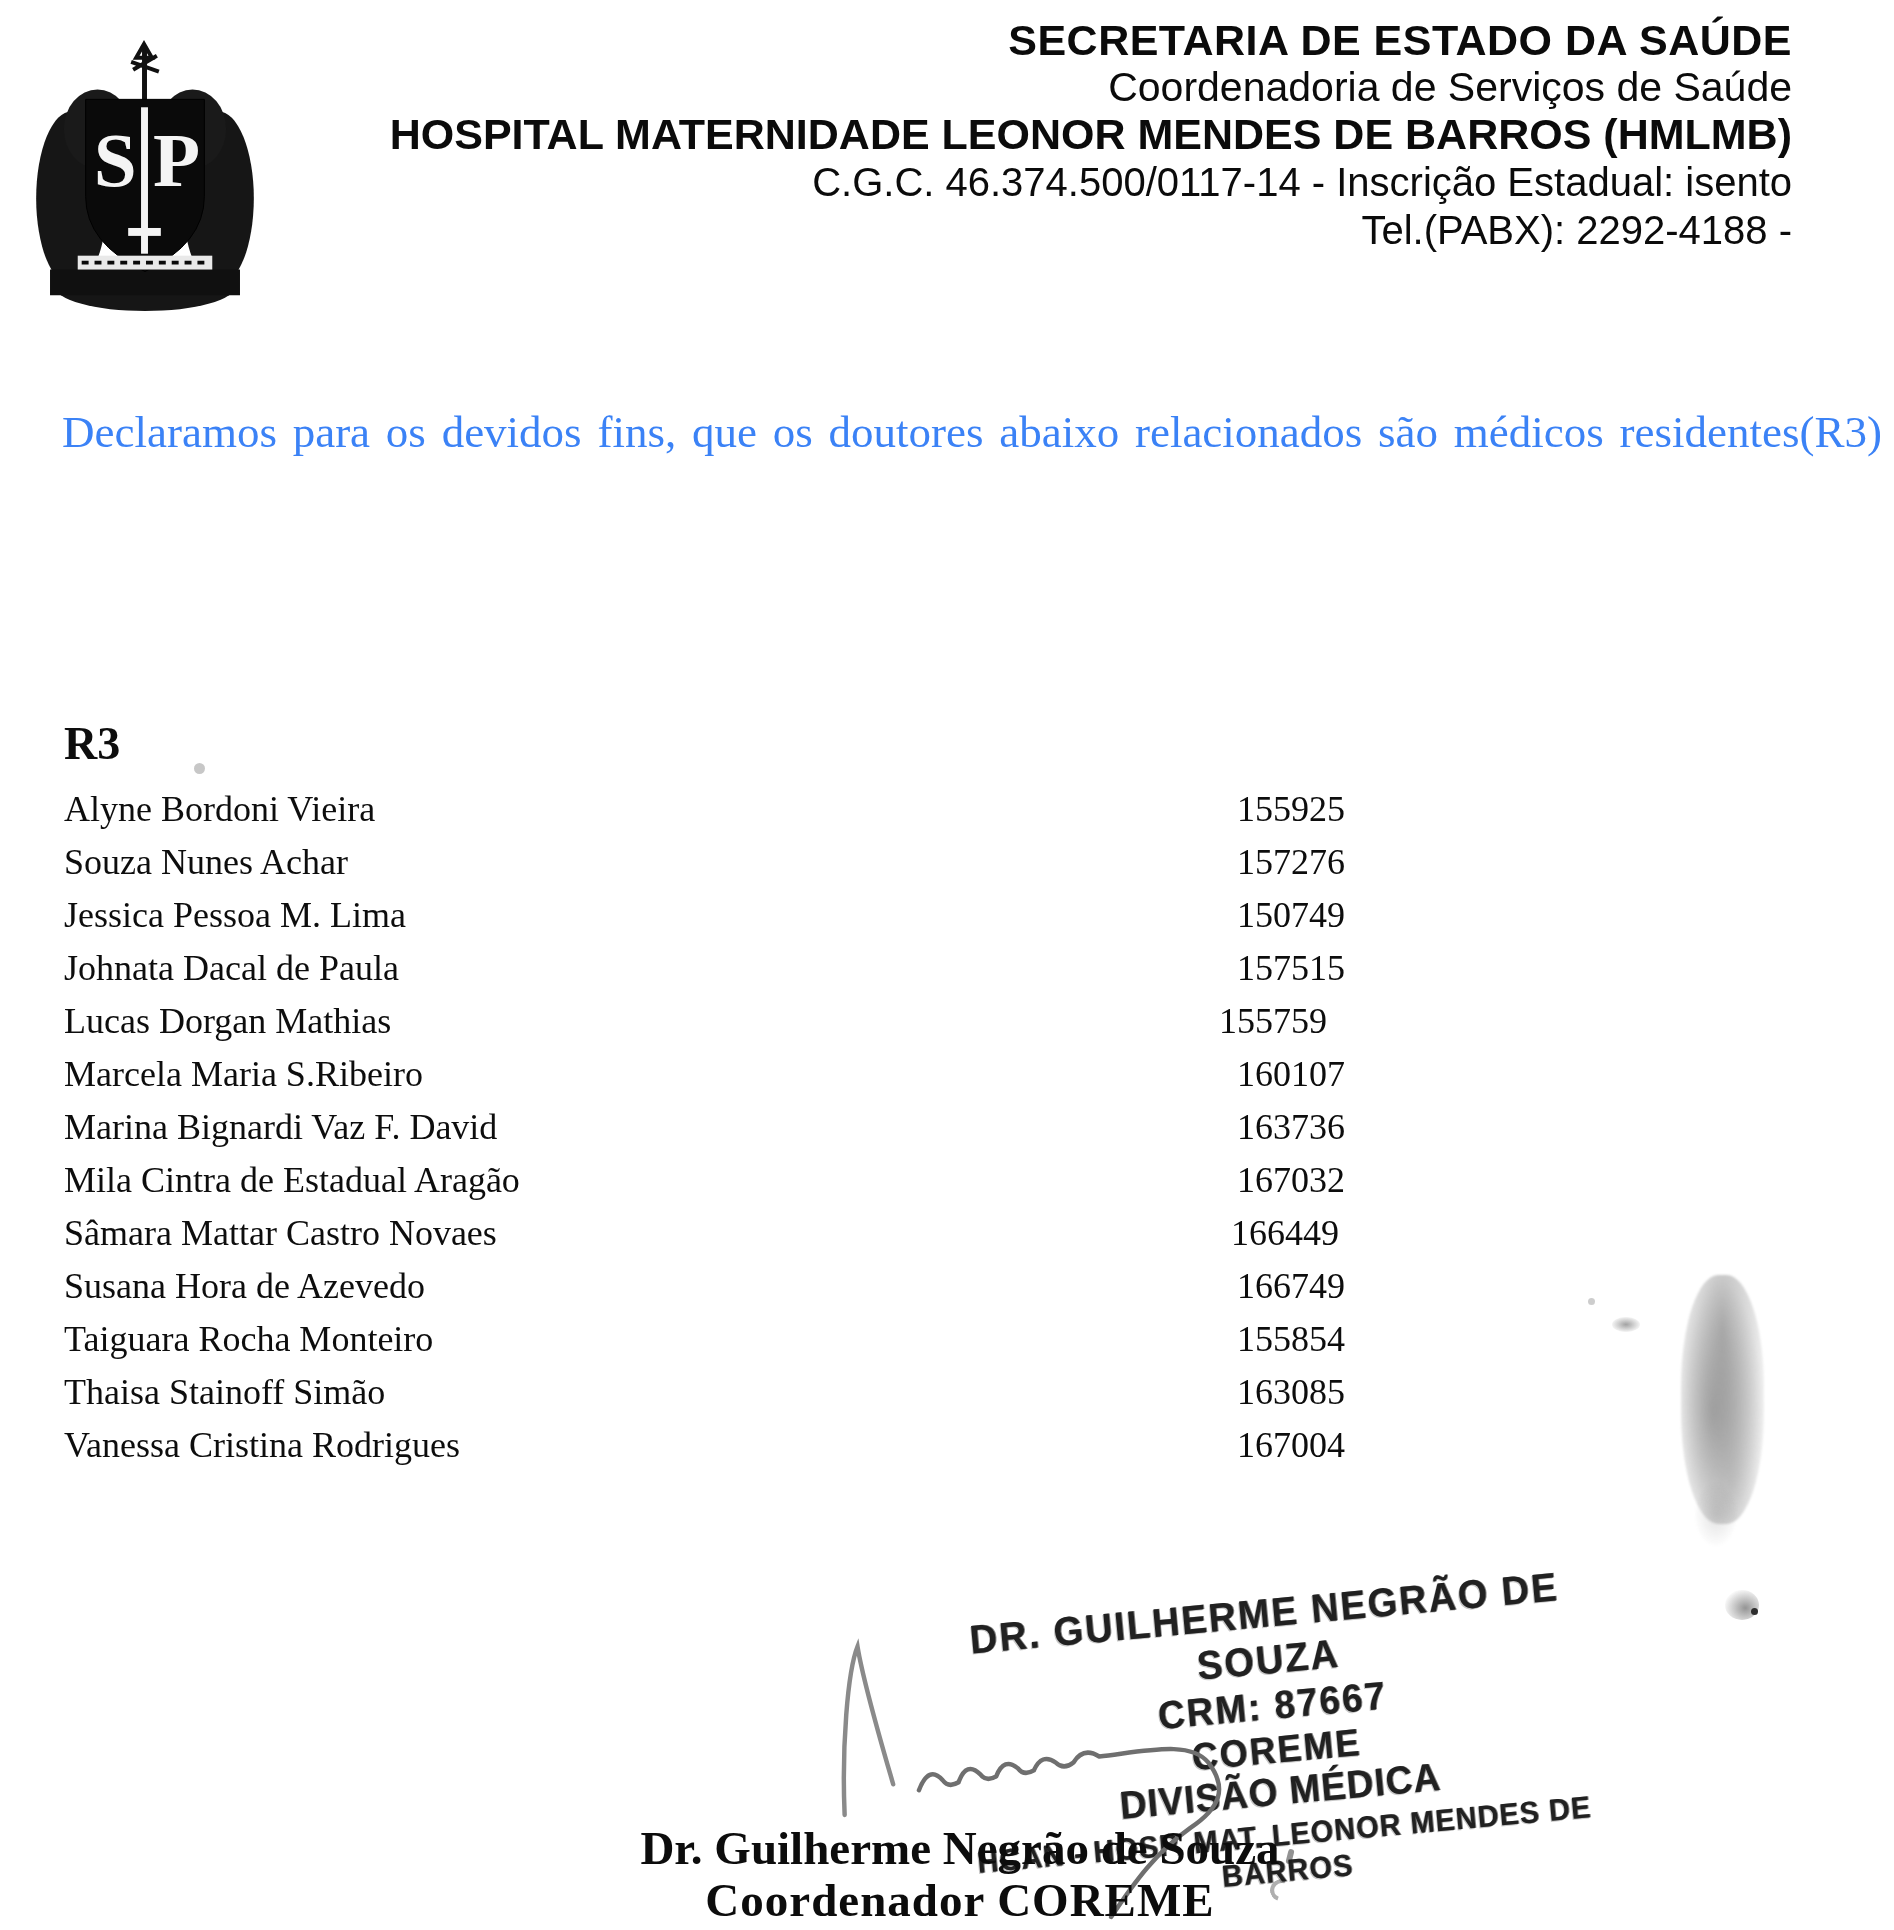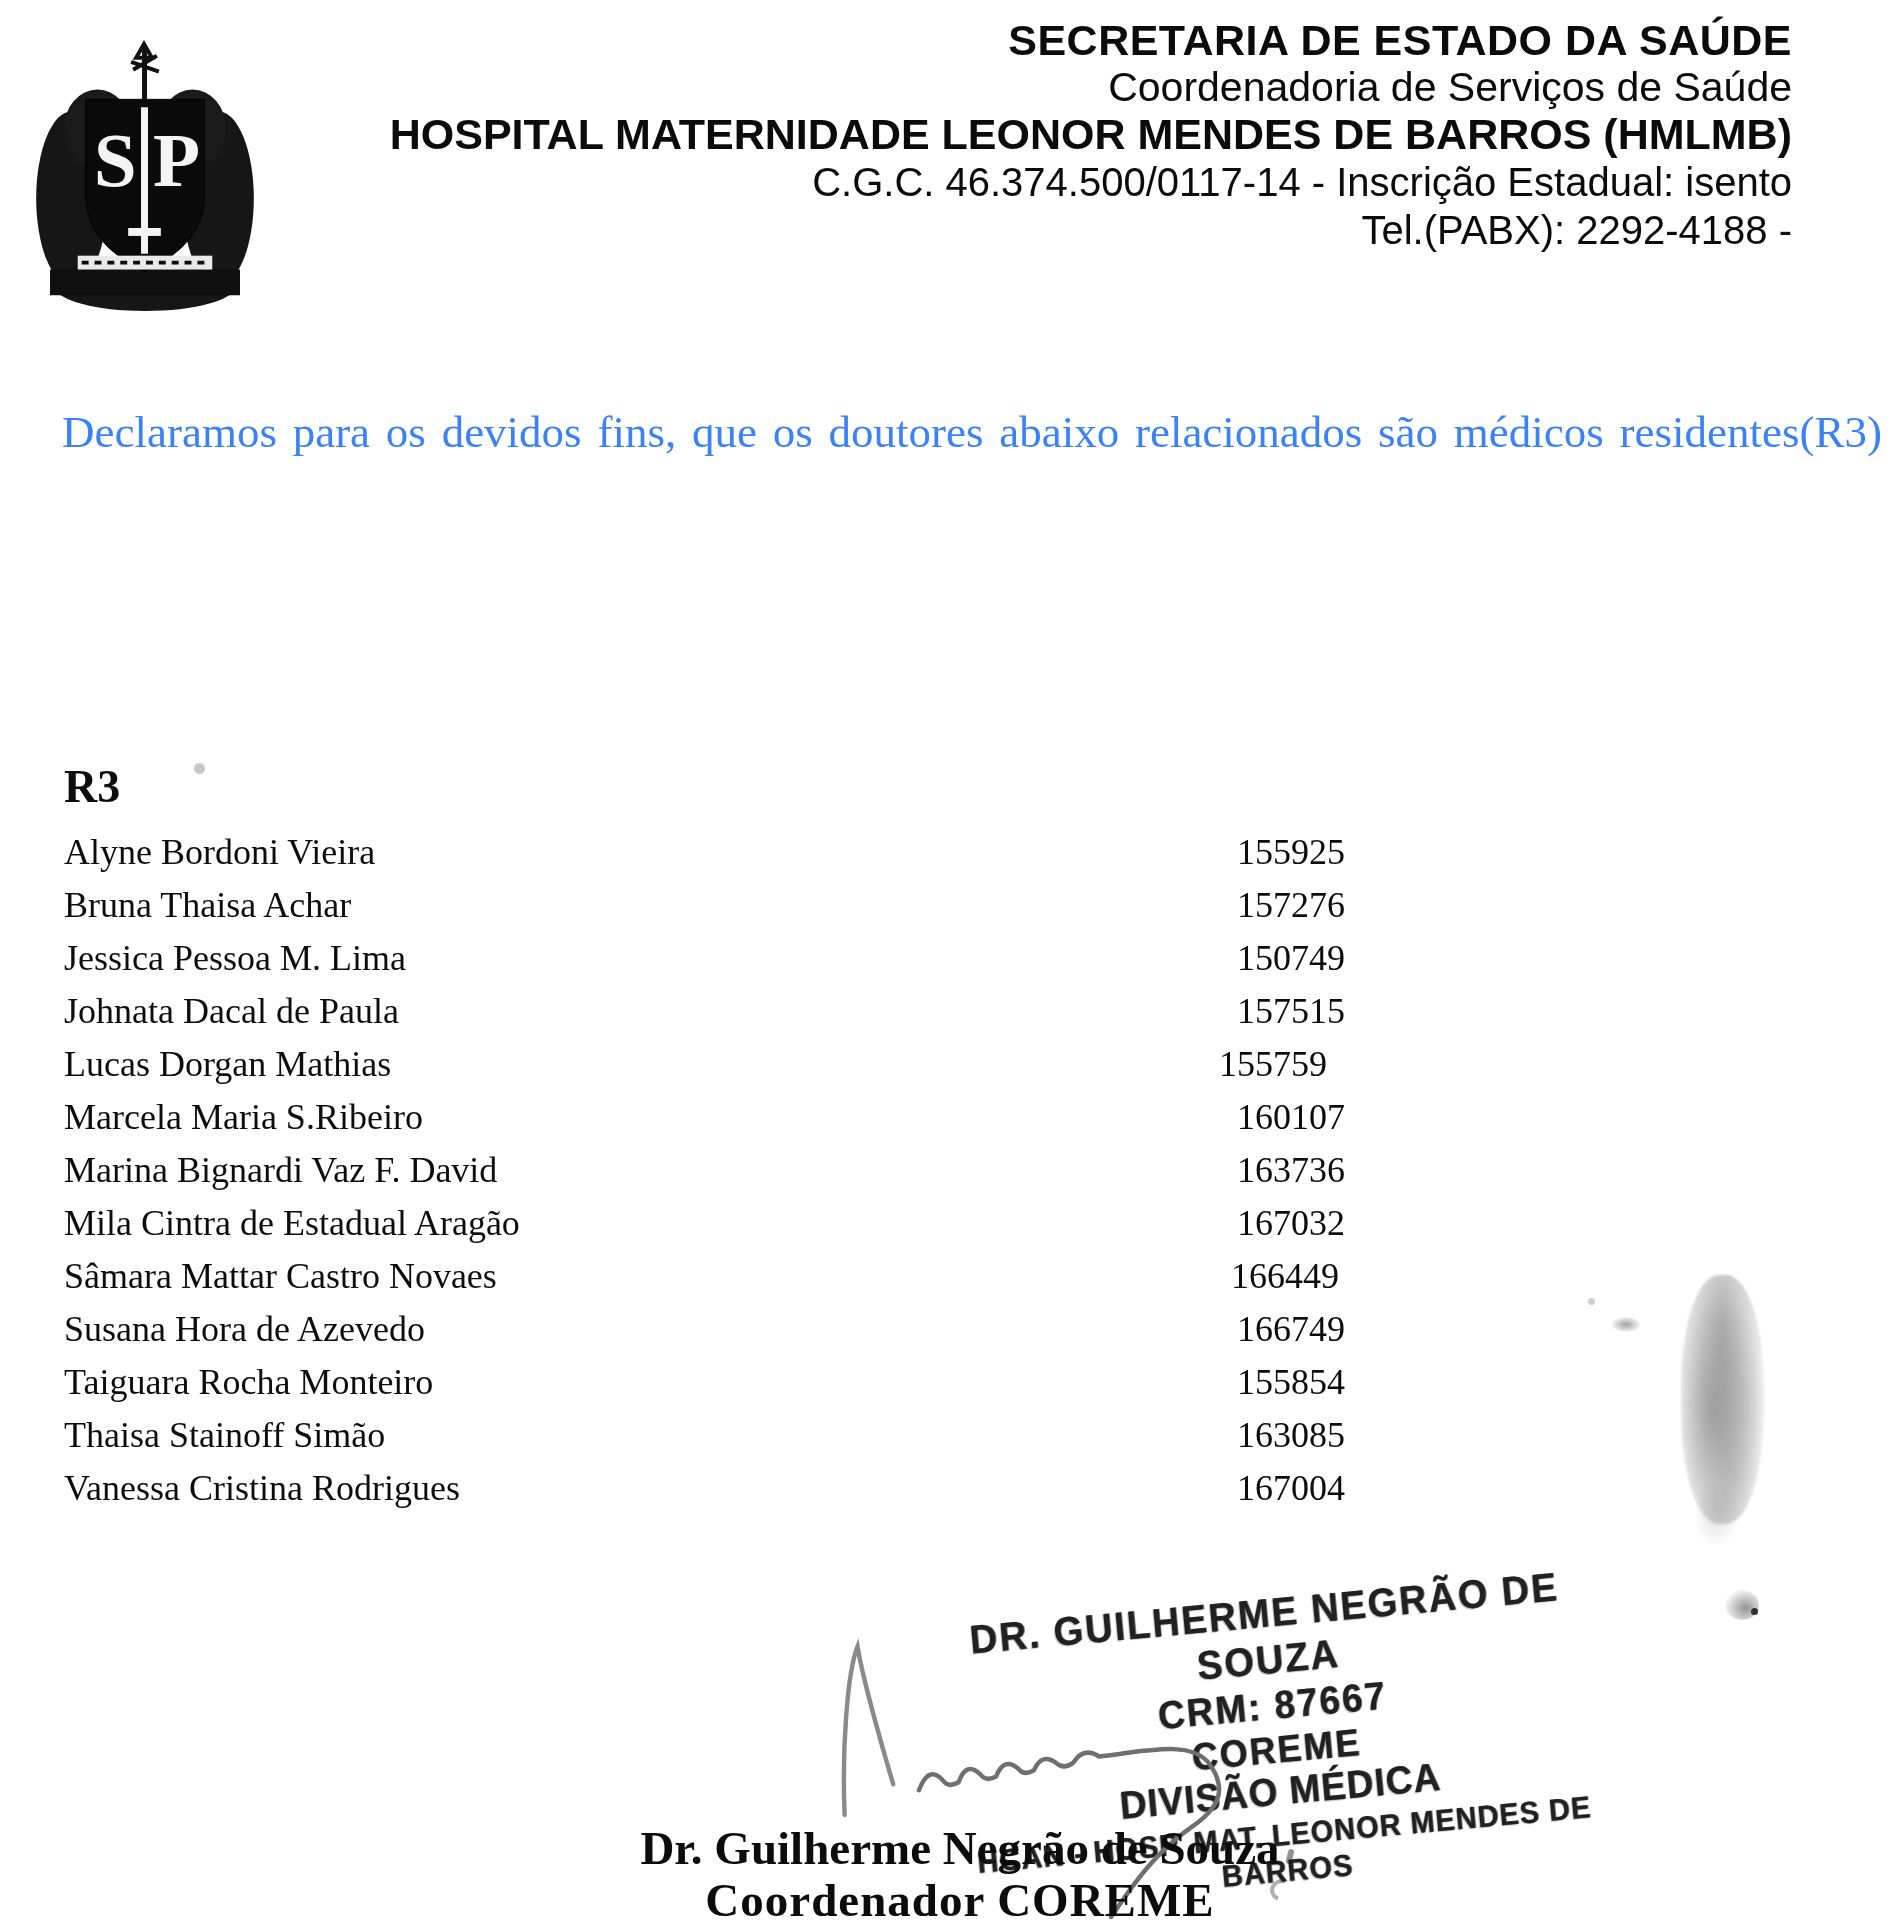--- a/index.html
+++ b/index.html
@@ -26,21 +26,21 @@
   .lh-6{font-size:40px;font-weight:400;line-height:49px;}
   .logo{position:absolute;left:28px;top:40px;width:234px;height:279px;}
   
   .para{
     position:absolute;left:62px;top:406px;width:1820px;
     font-size:45px;line-height:52px;color:#3b82f6;
   }
   .para .jline{text-align:justify;text-align-last:justify;}
   .para .lline{text-align:left;}
   
-  .residents{position:absolute;left:64px;top:762px;width:1782px;}
+  .residents{position:absolute;left:64px;top:719px;width:1782px;}
   .group-label{font-size:46px;font-weight:700;line-height:50px;margin-bottom:14px;}
   .res-row{position:relative;height:53px;font-size:36px;line-height:53px;white-space:nowrap;}
   .res-row .num{position:absolute;left:1173px;top:0;}
   .res-row.shift-a .num{left:1155px;}
   .res-row.shift-b .num{left:1167px;}
   
   .artifact{position:absolute;pointer-events:none;}
   .dot-r3{left:194px;top:763px;width:11px;height:11px;border-radius:50%;
     background:#9a9a9a;opacity:.55;filter:blur(0.5px);}
   .stain-main{left:1681px;top:1275px;width:83px;height:249px;border-radius:45%;
@@ -127,21 +127,21 @@
   </div>
 
   <div class="residents">
     <div class="group-label">R3</div>
 
     <div class="res-row">
       <span class="name">Alyne Bordoni Vieira</span>
       <span class="num">155925</span>
     </div>
     <div class="res-row">
-      <span class="name">Bruna Thaisa Achar</span>
+      <span class="name">Souza Nunes Achar</span>
       <span class="num">157276</span>
     </div>
     <div class="res-row">
       <span class="name">Jessica Pessoa M. Lima</span>
       <span class="num">150749</span>
     </div>
     <div class="res-row">
       <span class="name">Johnata Dacal de Paula</span>
       <span class="num">157515</span>
     </div>

